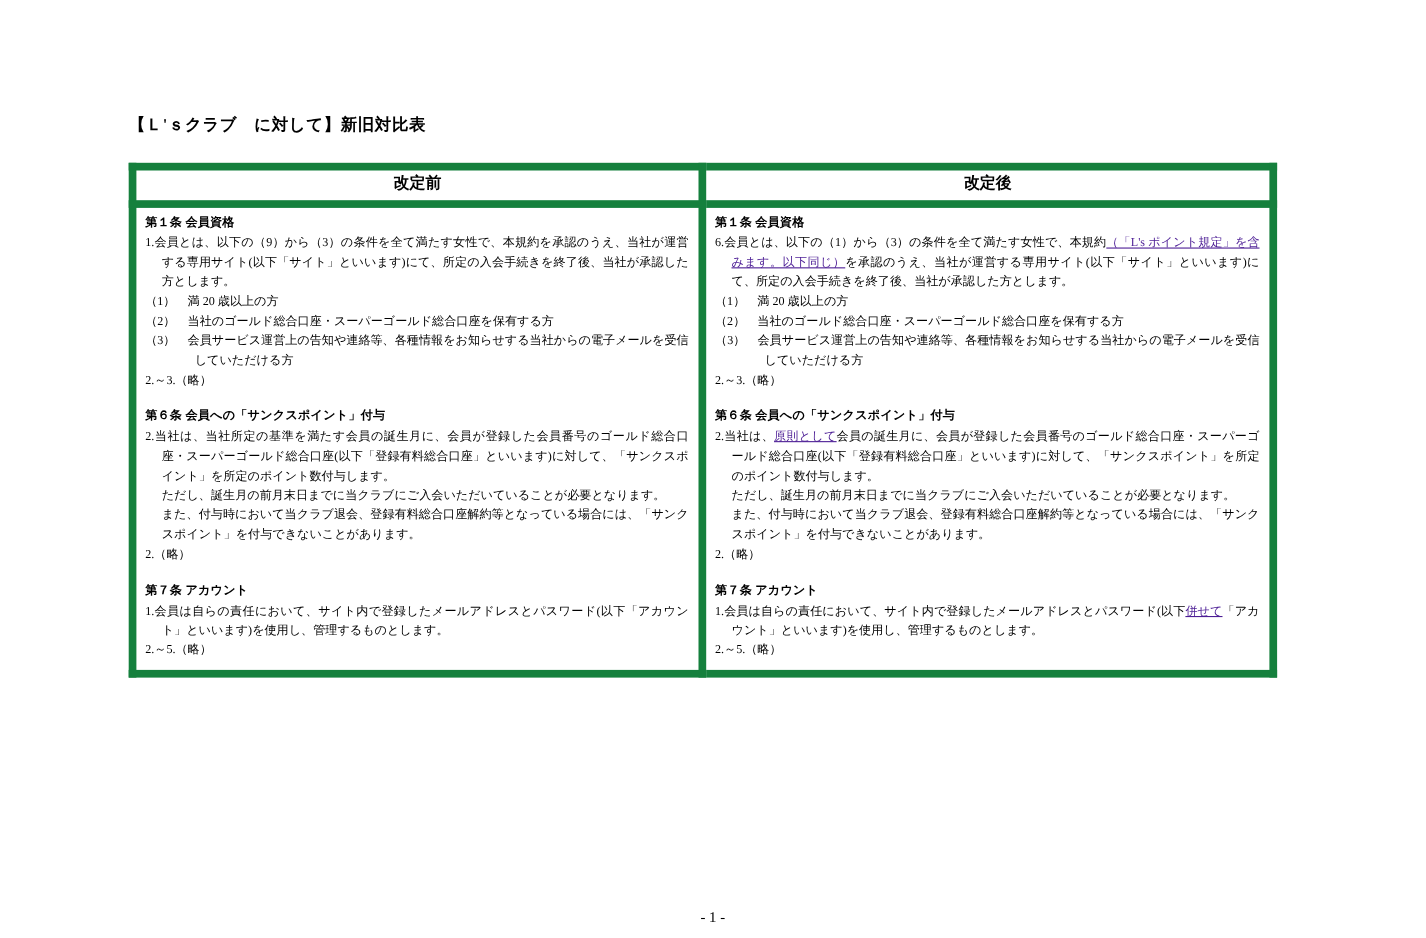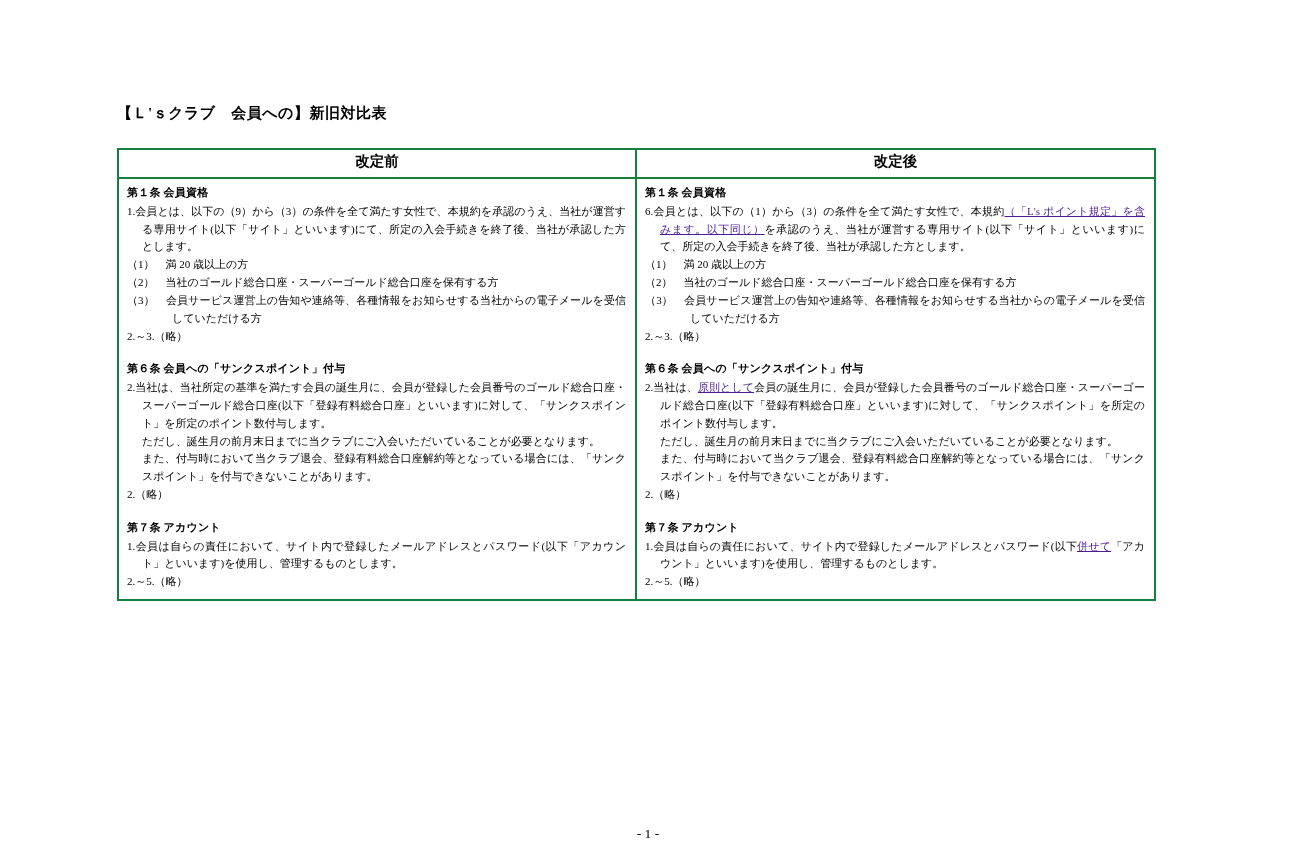--- a/index.html
+++ b/index.html
@@ -35,21 +35,21 @@
     left: 117px;
     top: 148px;
     width: 1037px;
     border-collapse: collapse;
     table-layout: fixed;
   }
   table.compare col.c1 { width: 518px; }
   table.compare col.c2 { width: 519px; }
   table.compare th,
   table.compare td {
-    border: 2px solid #15803d;
+    border: 7px solid #15803d;
     vertical-align: top;
     padding: 0;
   }
   table.compare th {
     height: 22px;
     font-size: 14.5px;
     font-weight: bold;
     text-align: center;
     padding: 2px 0 3px 0;
   }
@@ -96,21 +96,21 @@
     width: 1296px;
     text-align: center;
     font-size: 13.5px;
   }
 </style>
 </head>
 <body>
 
 <div class="page">
 
-  <div class="doc-title">【Ｌ'ｓクラブ　会員への】新旧対比表</div>
+  <div class="doc-title">【Ｌ'ｓクラブ　に対して】新旧対比表</div>
 
   <table class="compare">
     <colgroup>
         <col class="c1">
         <col class="c2">
       </colgroup>
     <thead>
       <tr>
         <th>改定前</th>
         <th>改定後</th>

